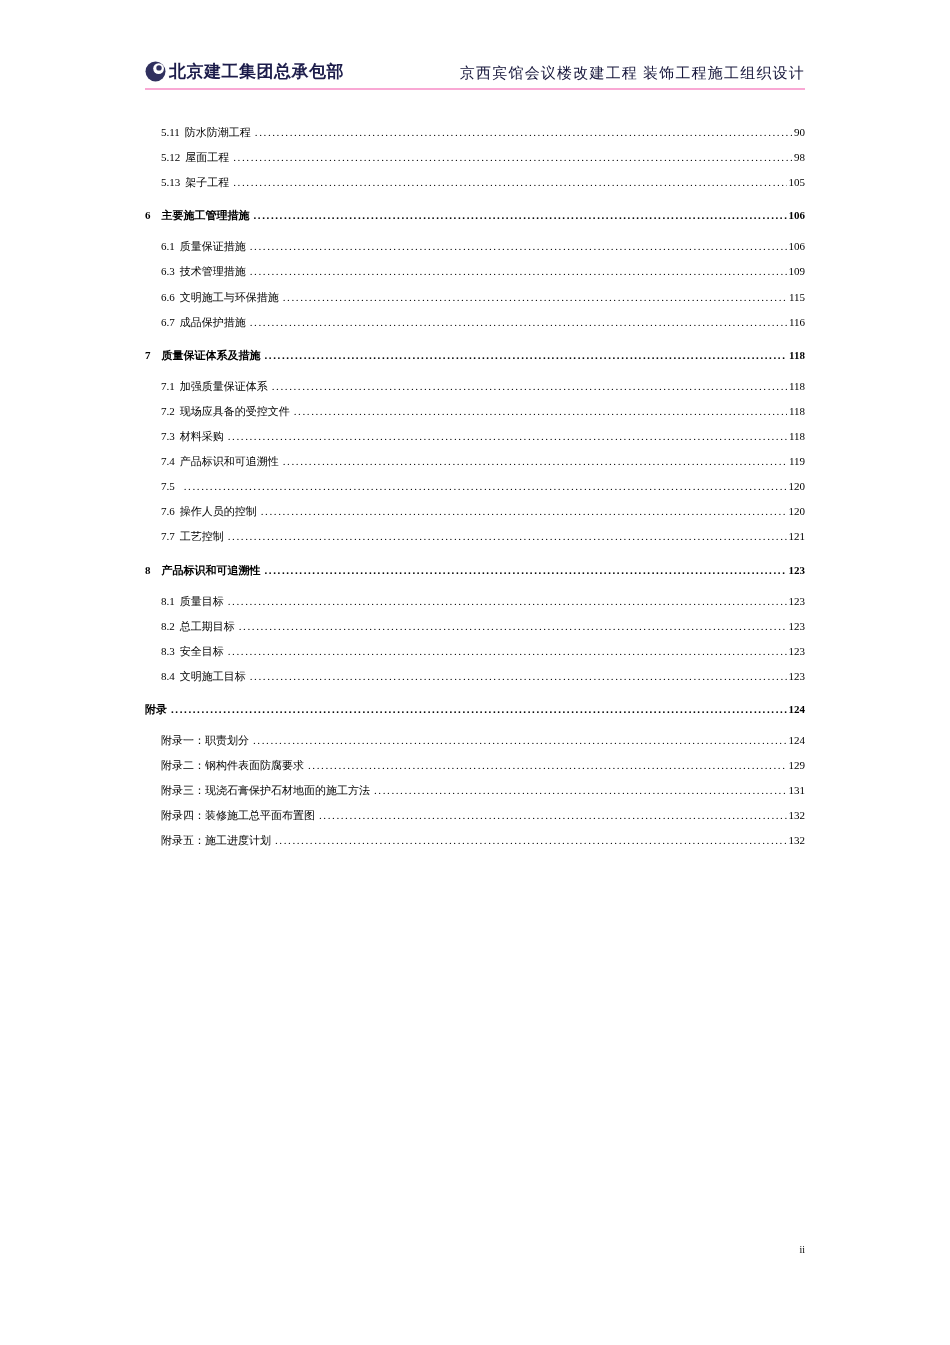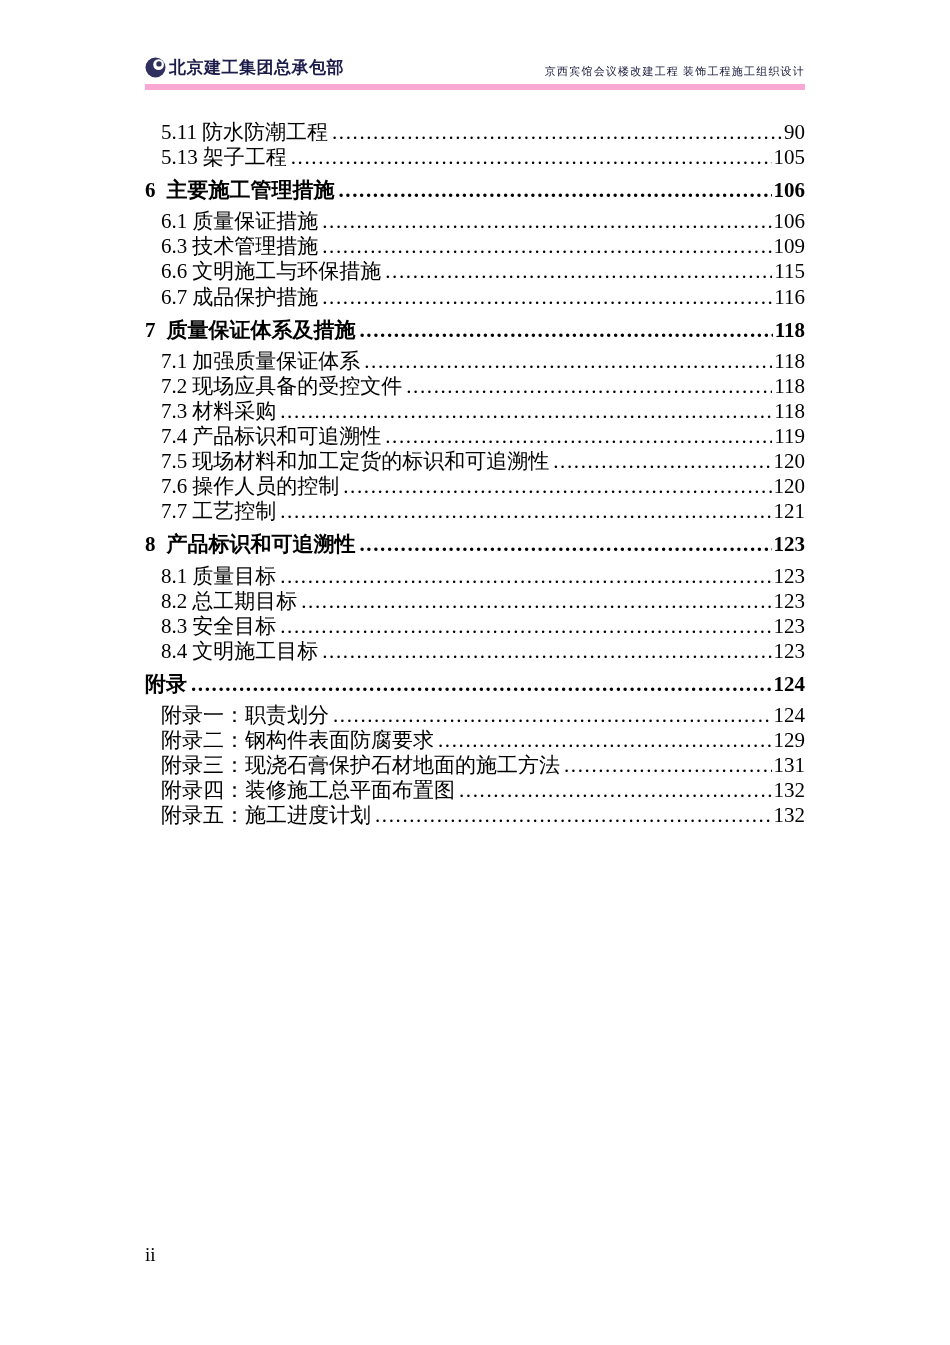--- a/index.html
+++ b/index.html
@@ -17,49 +17,49 @@
     padding: 57px 145px 0 145px;
     background: #ffffff;
   }
   
   .doc-header {
     display: flex;
     justify-content: space-between;
     align-items: flex-end;
     height: 33px;
     padding-bottom: 5px;
-    border-bottom: 6px solid #f9a8d4;
+    border-bottom: 2px solid #f9a8d4;
   }
   .header-left {
     display: flex;
     align-items: center;
     gap: 3px;
   }
   .logo-icon { display: inline-flex; width: 21px; height: 21px; }
   .company-name {
     font-family: "Liberation Sans", "DejaVu Sans", sans-serif;
     font-size: 17px;
     font-weight: bold;
     color: #1c1c4a;
     letter-spacing: 0.5px;
     white-space: nowrap;
   }
   .doc-title {
-    font-size: 11px;
+    font-size: 15px;
     color: #15153a;
     letter-spacing: 1.2px;
     white-space: nowrap;
     font-weight: normal;
   }
   
   .toc { padding-top: 30px; }
   .toc-row {
     display: flex;
     align-items: baseline;
-    font-size: 21px;
+    font-size: 11px;
     height: 25.1px;
     line-height: 25.1px;
     white-space: nowrap;
   }
   .toc-row.lvl1 {
     font-weight: bold;
     margin-top: 8px;
     margin-bottom: 6px;
   }
   .toc-row.lvl2 { padding-left: 16px; }
@@ -77,22 +77,22 @@
   .toc-leader::after {
     content: "........................................................................................................................................................................................";
   }
   .toc-page { flex: none; }
   
   .doc-footer {
     position: absolute;
     top: 1244px;
     left: 145px;
     width: 660px;
-    text-align: left;
-    font-size: 19px;
+    text-align: right;
+    font-size: 10px;
   }
 </style>
 </head>
 <body>
 
 <div class="page">
 
   <div class="doc-header">
     <div class="header-left">
       <span class="logo-icon">
@@ -108,20 +108,26 @@
   </div>
 
   <div class="toc" id="toc">
   <div class="toc-row lvl2">
     <span class="toc-num">5.11</span>
     <span class="toc-title">防水防潮工程</span>
     <span class="toc-leader"></span>
     <span class="toc-page">90</span>
   </div>
 
+  <div class="toc-row lvl2">
+    <span class="toc-num">5.12</span>
+    <span class="toc-title">屋面工程</span>
+    <span class="toc-leader"></span>
+    <span class="toc-page">98</span>
+  </div>
 
   <div class="toc-row lvl2">
     <span class="toc-num">5.13</span>
     <span class="toc-title">架子工程</span>
     <span class="toc-leader"></span>
     <span class="toc-page">105</span>
   </div>
 
   <div class="toc-row lvl1">
     <span class="toc-num">6</span>
@@ -191,21 +197,20 @@
 
   <div class="toc-row lvl2">
     <span class="toc-num">7.4</span>
     <span class="toc-title">产品标识和可追溯性</span>
     <span class="toc-leader"></span>
     <span class="toc-page">119</span>
   </div>
 
   <div class="toc-row lvl2">
     <span class="toc-num">7.5</span>
-    <span class="toc-title">现场材料和加工定货的标识和可追溯性</span>
     <span class="toc-leader"></span>
     <span class="toc-page">120</span>
   </div>
 
   <div class="toc-row lvl2">
     <span class="toc-num">7.6</span>
     <span class="toc-title">操作人员的控制</span>
     <span class="toc-leader"></span>
     <span class="toc-page">120</span>
   </div>

